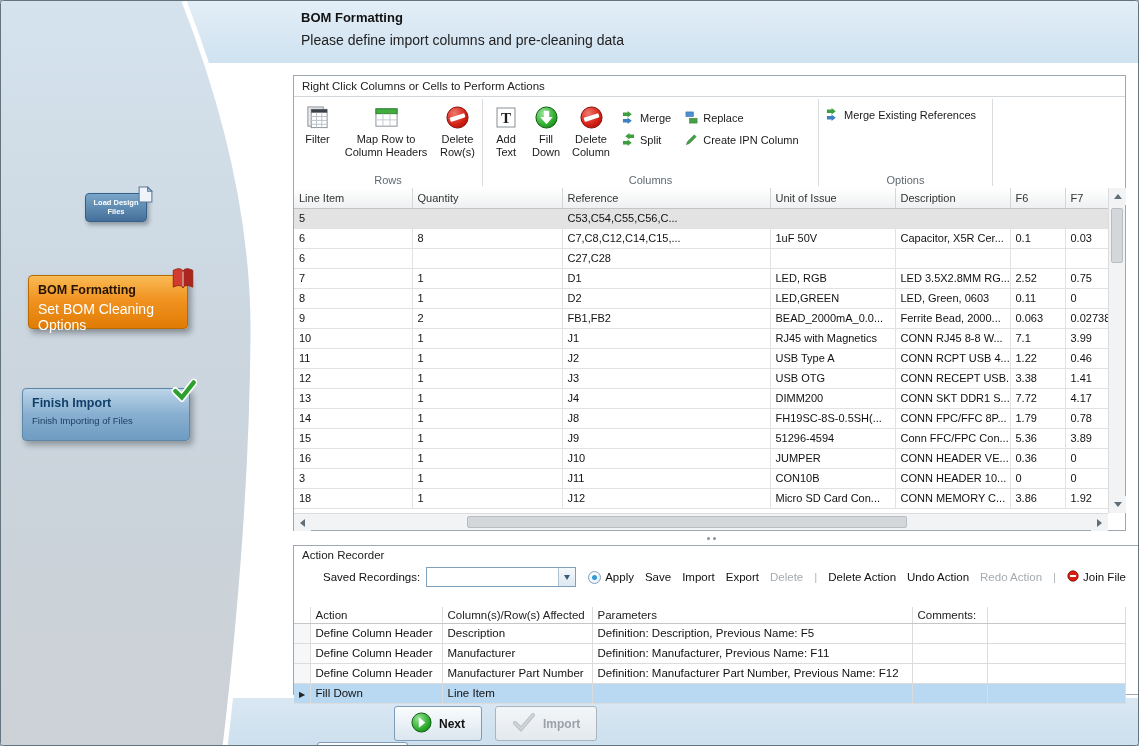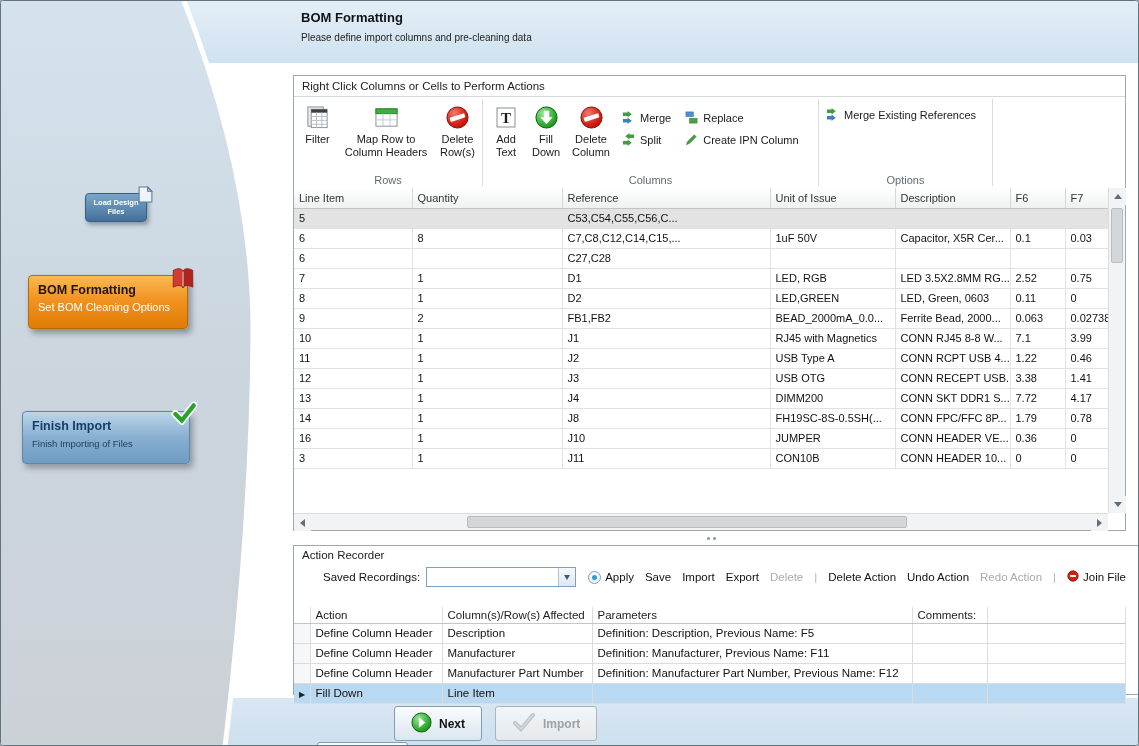--- a/index.html
+++ b/index.html
@@ -24,34 +24,34 @@
   }
   .step-load .slabel{color:#fff;font-weight:bold;font-size:7.5px;text-align:center;line-height:1.1;}
   .step-icon{position:absolute;}
   .step-load .step-icon{right:-7px;top:-8px;}
   .step-bom{
     left:27px;top:274px;width:160px;height:54px;
     background:linear-gradient(#f9bb54,#f19322 45%,#e07c04);
     border:1px solid #b96a00;box-shadow:3px 4px 6px rgba(0,0,0,.35);
   }
   .step-bom .stitle{font-weight:bold;font-size:12.5px;color:#241300;padding:7px 0 0 9px;}
-  .step-bom .ssub{font-size(9.5px);font-size:11px;color:#fff;padding:4px 0 0 9px;}
+  .step-bom .ssub{font-size(9.5px);font-size:14px;color:#fff;padding:4px 0 0 9px;}
   .step-bom .step-icon{right:-9px;top:-9px;}
   .step-finish{
-    left:21px;top:410px;width:168px;height:53px;
+    left:21px;top:387px;width:168px;height:53px;
     background:linear-gradient(#bcd5e9,#88afd0 50%,#6f9cc2);
     border:1px solid #5b87ab;box-shadow:3px 4px 6px rgba(0,0,0,.3);
   }
   .step-finish .stitle{font-weight:bold;font-size:12.5px;color:#123f6a;padding:7px 0 0 9px;}
   .step-finish .ssub{font-size:9.5px;color:#1d3c5c;padding:5px 0 0 9px;}
   .step-finish .step-icon{right:-8px;top:-11px;}
 
   
   .page-title{position:absolute;left:300px;top:9px;font-size:13px;font-weight:bold;color:#121212;}
-  .page-subtitle{position:absolute;left:300px;top:31px;font-size:10px;color:#222;}
+  .page-subtitle{position:absolute;left:300px;top:31px;font-size:14px;color:#222;}
 
   
   .main-panel{position:absolute;left:292px;top:74px;width:833px;height:456px;background:#fff;border:1px solid #9fa8b0;}
   .panel-title{height:21px;line-height:21px;padding-left:8px;font-size:11.5px;color:#222;border-bottom:1px solid #d3d8dc;}
   .toolbar{position:absolute;left:0;right:0;top:21px;height:91px;display:flex;background:#fff;}
   .tgroup{position:relative;height:100%;}
   .tg-rows{width:188px;}
   .tg-cols{width:335px;}
   .tg-opts{width:173px;}
   .tg-fill{flex:1;}
@@ -459,36 +459,54 @@
               <tr>
                 <td>14</td>
                 <td>1</td>
                 <td>J8</td>
                 <td>FH19SC-8S-0.5SH(...</td>
                 <td>CONN FPC/FFC 8P...</td>
                 <td>1.79</td>
                 <td>0.78</td>
               </tr>
               <tr>
+                <td>15</td>
+                <td>1</td>
+                <td>J9</td>
+                <td>51296-4594</td>
+                <td>Conn FFC/FPC Con...</td>
+                <td>5.36</td>
+                <td>3.89</td>
+              </tr>
+              <tr>
                 <td>16</td>
                 <td>1</td>
                 <td>J10</td>
                 <td>JUMPER</td>
                 <td>CONN HEADER VE...</td>
                 <td>0.36</td>
                 <td>0</td>
               </tr>
               <tr>
                 <td>3</td>
                 <td>1</td>
                 <td>J11</td>
                 <td>CON10B</td>
                 <td>CONN HEADER 10...</td>
                 <td>0</td>
                 <td>0</td>
+              </tr>
+              <tr>
+                <td>18</td>
+                <td>1</td>
+                <td>J12</td>
+                <td>Micro SD Card Con...</td>
+                <td>CONN MEMORY C...</td>
+                <td>3.86</td>
+                <td>1.92</td>
               </tr>
             </tbody>
         </table>
       </div>
       <div class="vscroll">
         <span class="sb-btn v-up">
             <i class="arr arr-up"></i>
           </span>
         <div class="vthumb"></div>
         <span class="sb-btn v-dn">

